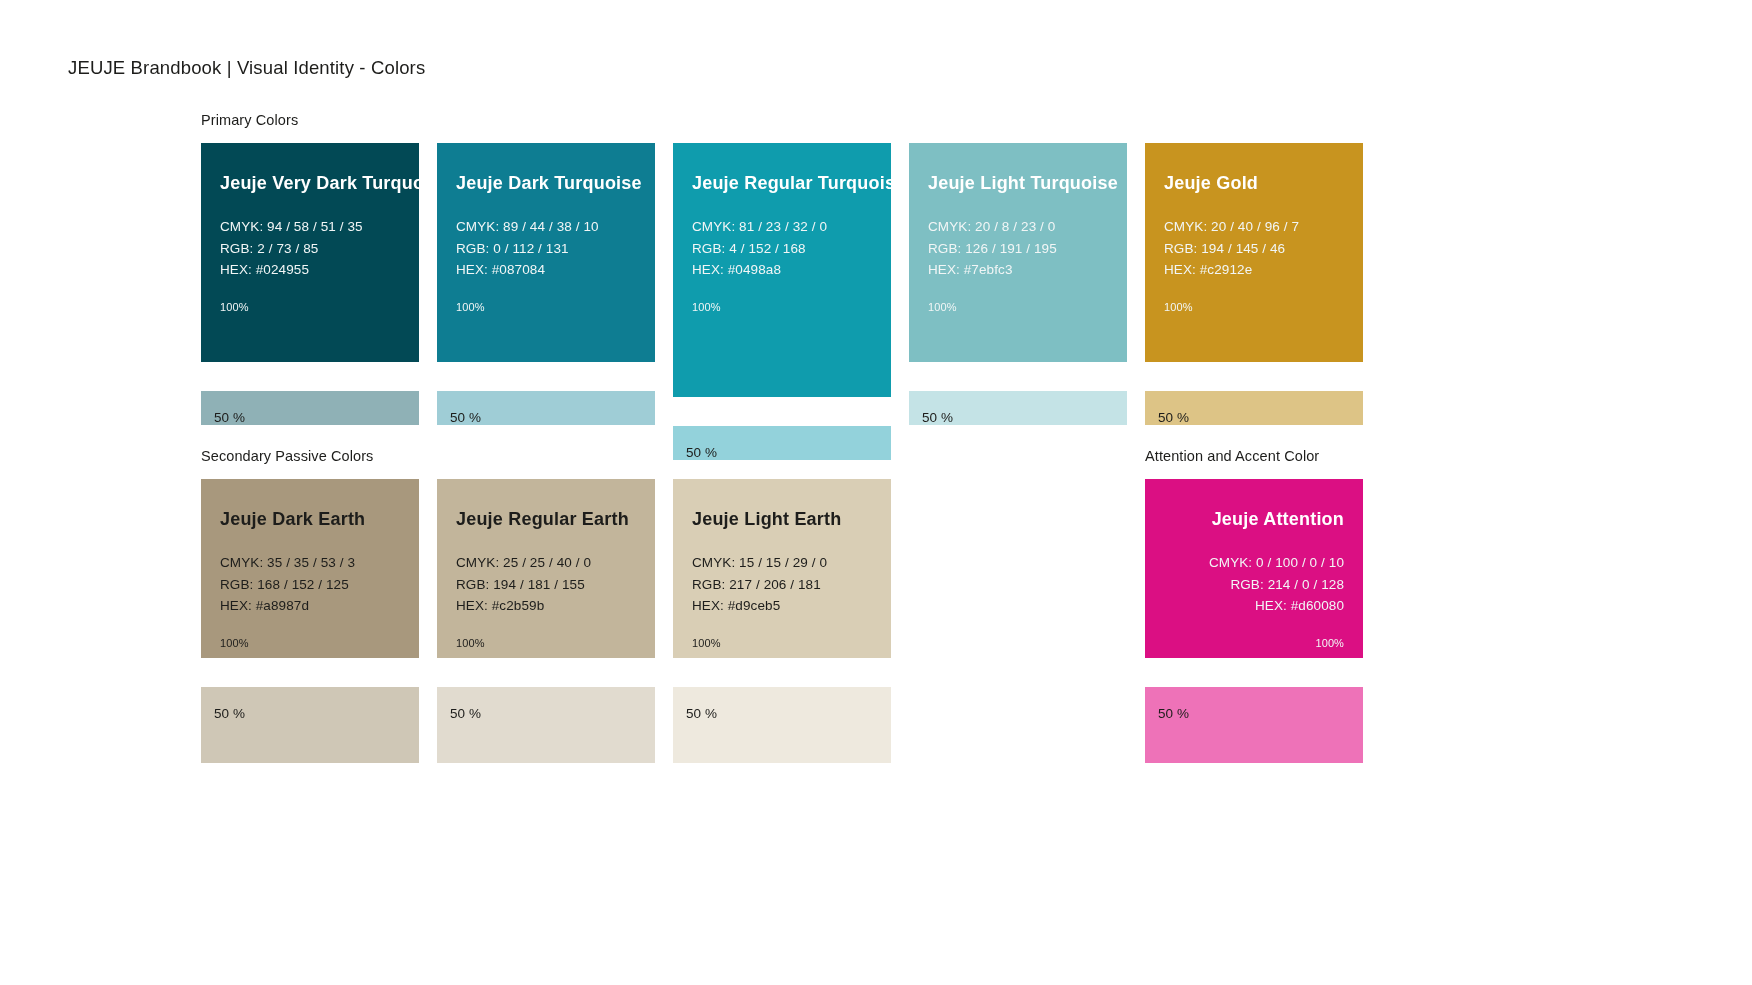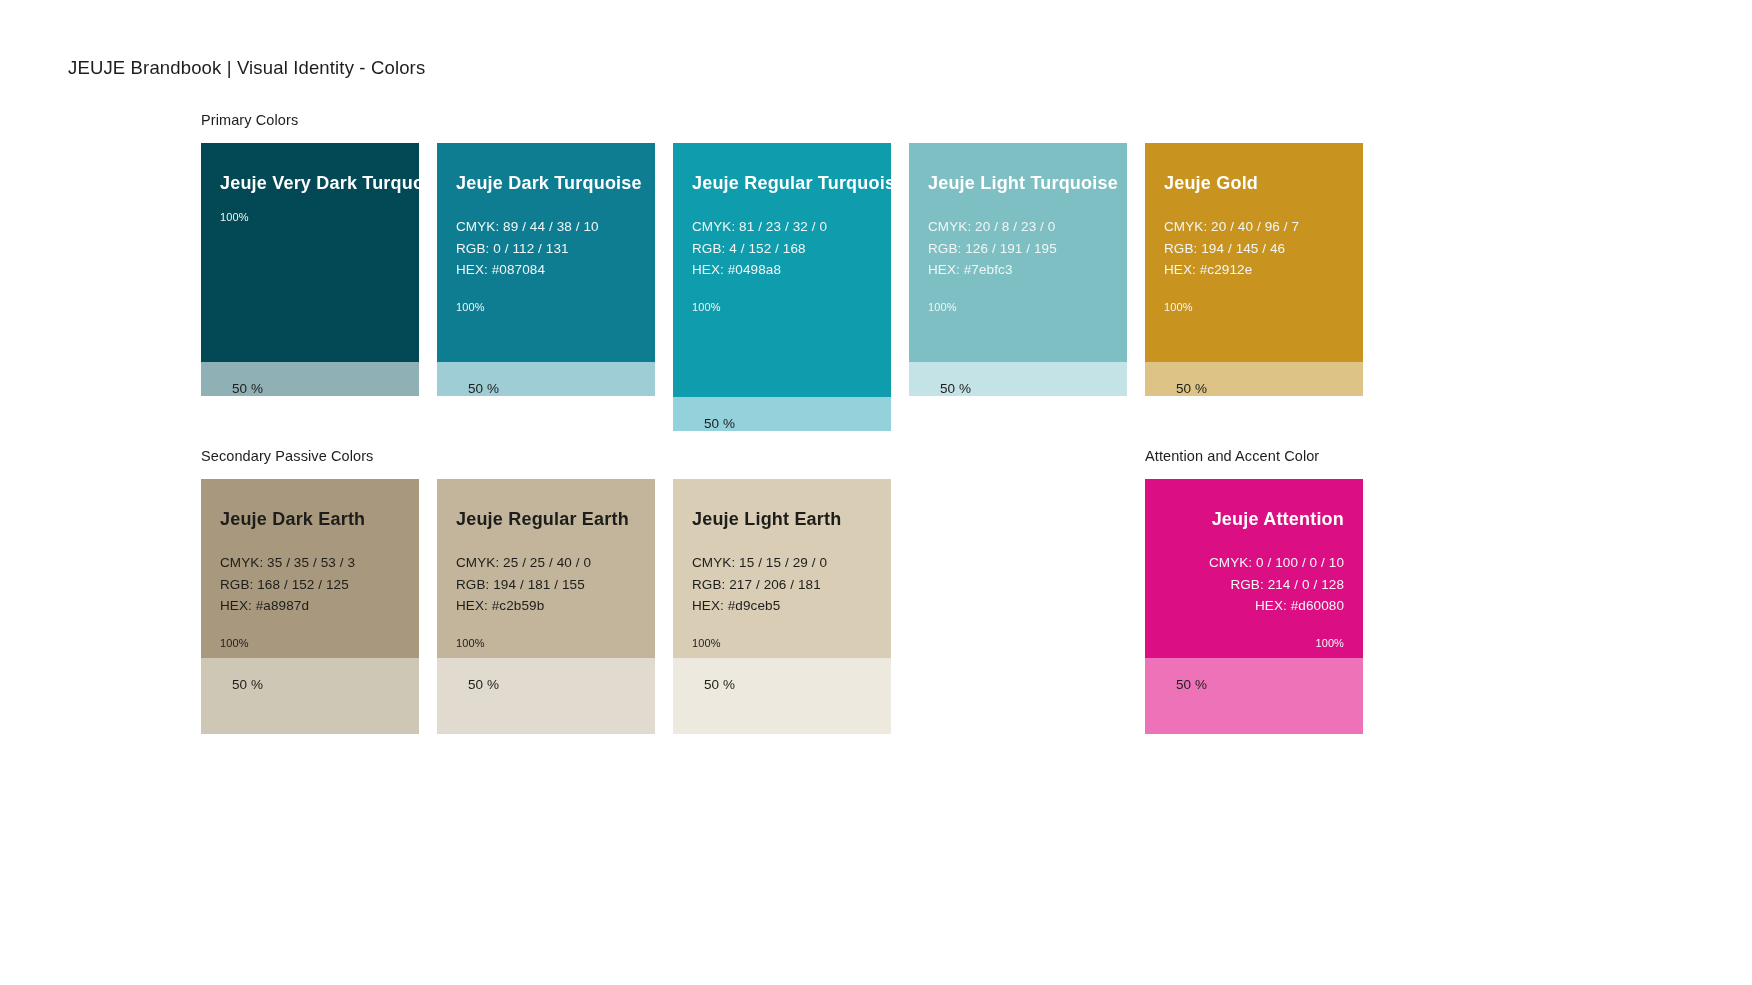--- a/index.html
+++ b/index.html
@@ -71,21 +71,22 @@
   .swatch-pct-full {
     font-size: 11px;
     font-weight: 400;
     letter-spacing: 0.1px;
     margin-top: 20px;
   }
 
   .swatch-half {
     position: relative;
     box-sizing: border-box;
-    padding: 19px 19px 0 31px;
+    padding: 19px 19px 0 13px;
+    margin-top: 29px;
   }
 
   .swatch-pct-half {
     font-size: 13.5px;
     font-weight: 400;
     letter-spacing: 0.1px;
     color: #1d1d1b;
   }
 
   .txt-light { color: #ffffff; }
@@ -95,20 +96,25 @@
 </head>
 <body>
 
 <div class="page-title">JEUJE Brandbook | Visual Identity - Colors</div>
 
 <div id="sections-root">
     <div class="section-label" style="left: 201px; top: 112px;">Primary Colors</div>
     <div class="swatch" style="left: 201px; top: 143px;">
       <div class="swatch-main" style="background: rgb(2, 73, 85); height: 219px;">
         <div class="swatch-name txt-light">Jeuje Very Dark Turquoise</div>
+        <div class="swatch-values txt-light-soft">
+          <div>CMYK: 94 / 58 / 51 / 35</div>
+          <div>RGB: 2 / 73 / 85</div>
+          <div>HEX: #024955</div>
+        </div>
         <div class="swatch-pct-full txt-light-soft">100%</div>
       </div>
       <div class="swatch-half" style="background: rgb(143, 177, 182); height: 34px;">
         <div class="swatch-pct-half">50 %</div>
       </div>
     </div>
     <div class="swatch" style="left: 437px; top: 143px;">
       <div class="swatch-main" style="background: rgb(14, 125, 146); height: 219px;">
         <div class="swatch-name txt-light">Jeuje Dark Turquoise</div>
         <div class="swatch-values txt-light-soft">

